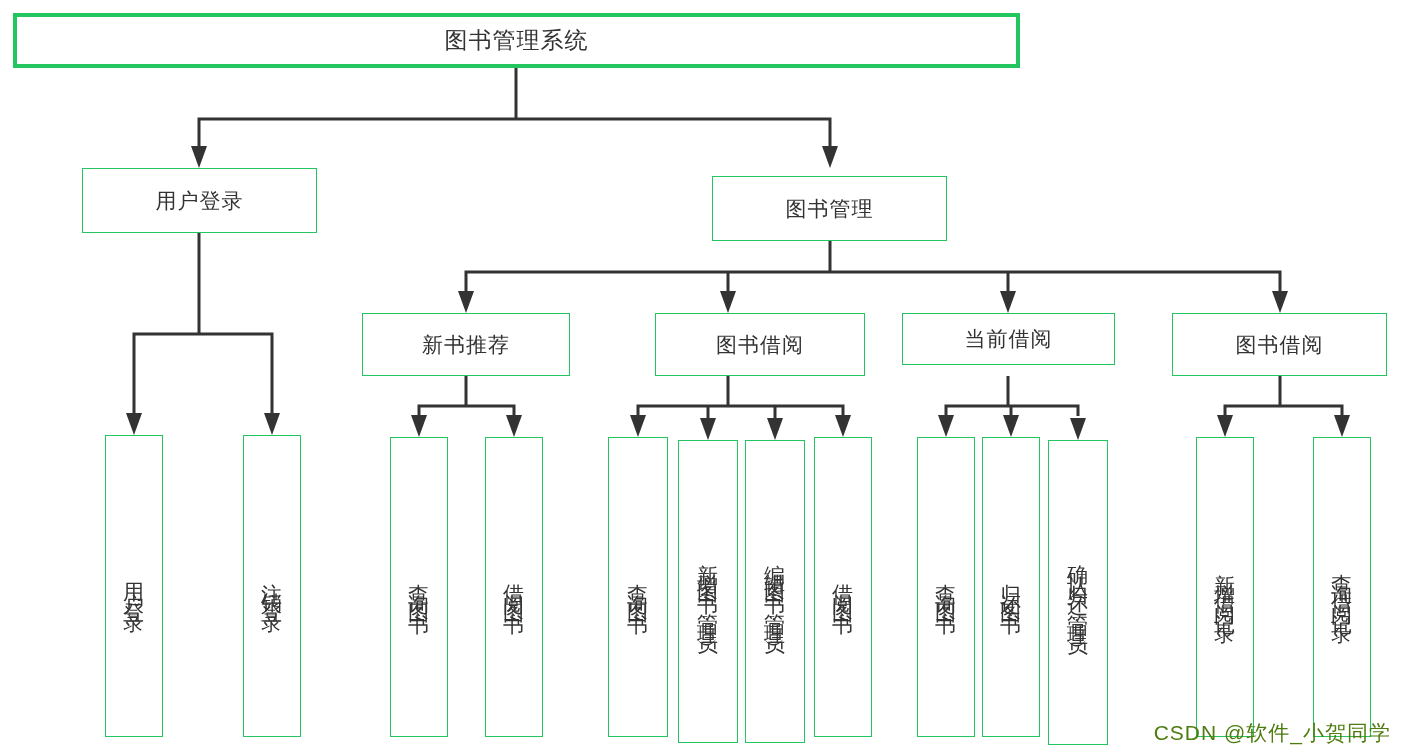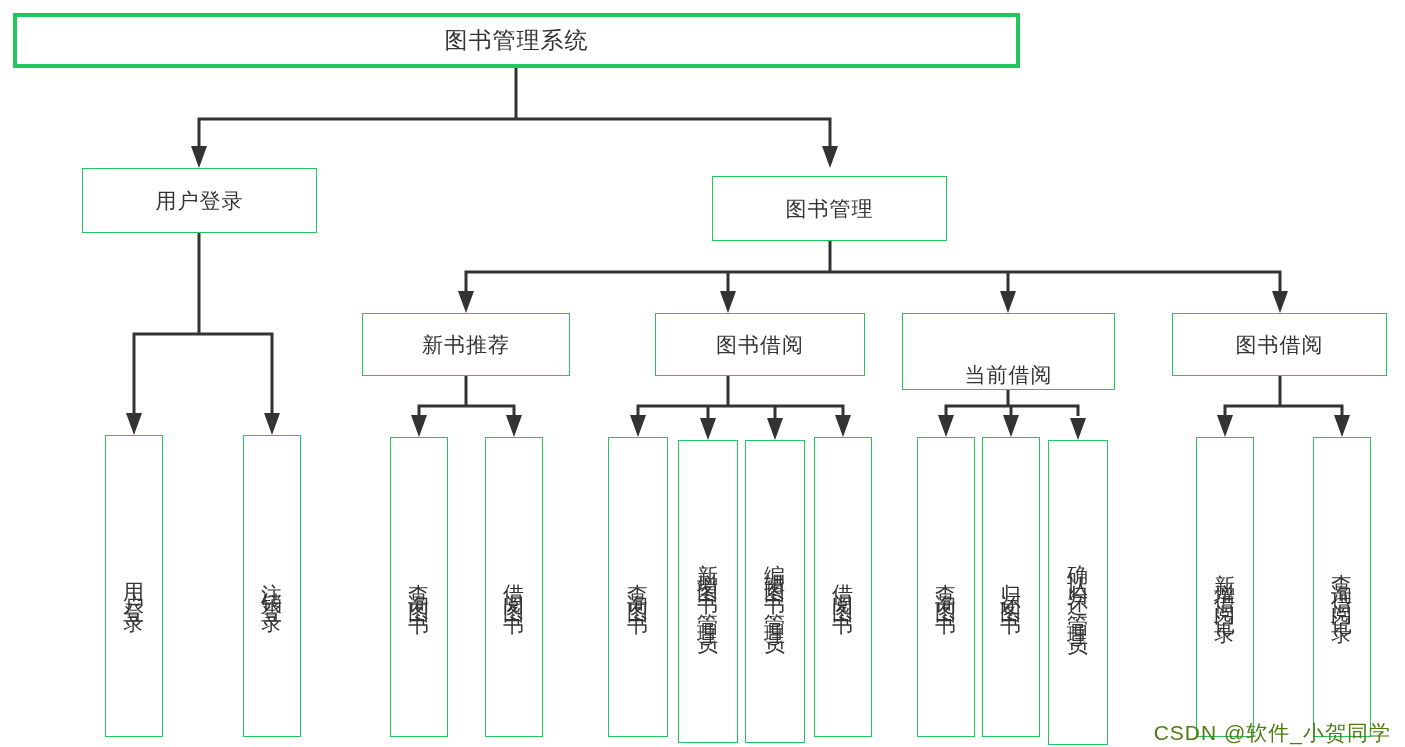--- a/index.html
+++ b/index.html
@@ -107,21 +107,21 @@
   <div class="box box-h" style="left:712px;top:168px;width:235px;height:65px;margin-top:8px;">
     <span>图书管理</span>
   </div>
 
   <div class="box box-h" style="left:362px;top:313px;width:208px;height:63px;">
     <span>新书推荐</span>
   </div>
   <div class="box box-h" style="left:623px;top:313px;width:210px;height:63px;margin-left:32px;">
     <span>图书借阅</span>
   </div>
-  <div class="box box-h" style="left:902px;top:313px;width:213px;height:77px;align-items:flex-end;">
+  <div class="box box-h" style="left:902px;top:313px;width:213px;height:52px;">
     <span>当前借阅</span>
   </div>
   <div class="box box-h" style="left:1172px;top:313px;width:215px;height:63px;">
     <span>图书借阅</span>
   </div>
 
   <div class="box box-v" style="left:105px;top:435px;width:58px;height:302px;">
     <span>用户登录</span>
   </div>
   <div class="box box-v" style="left:243px;top:435px;width:58px;height:302px;">

